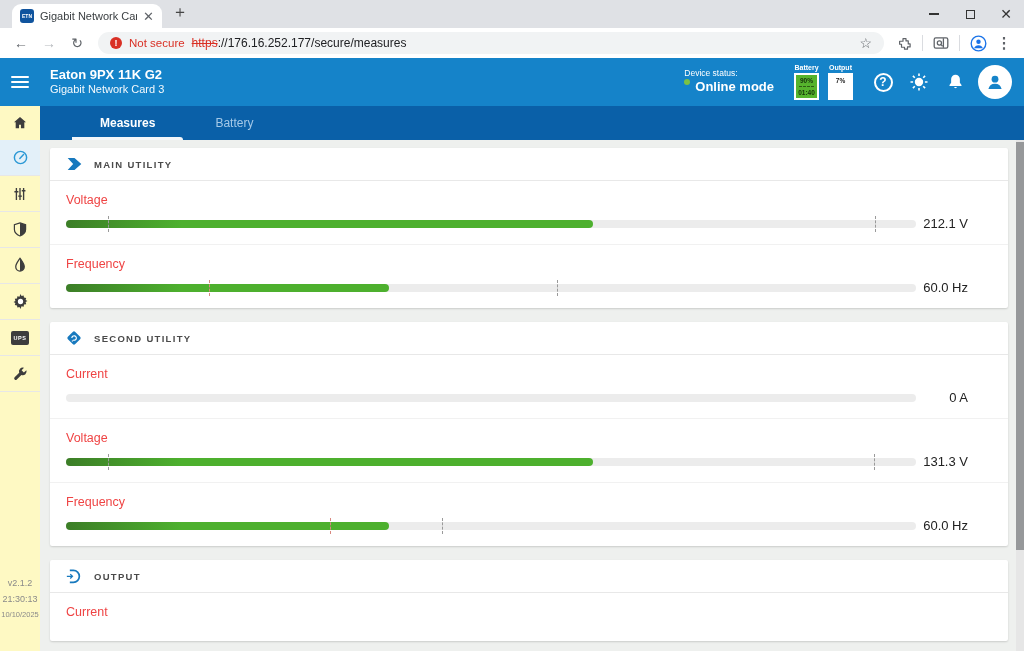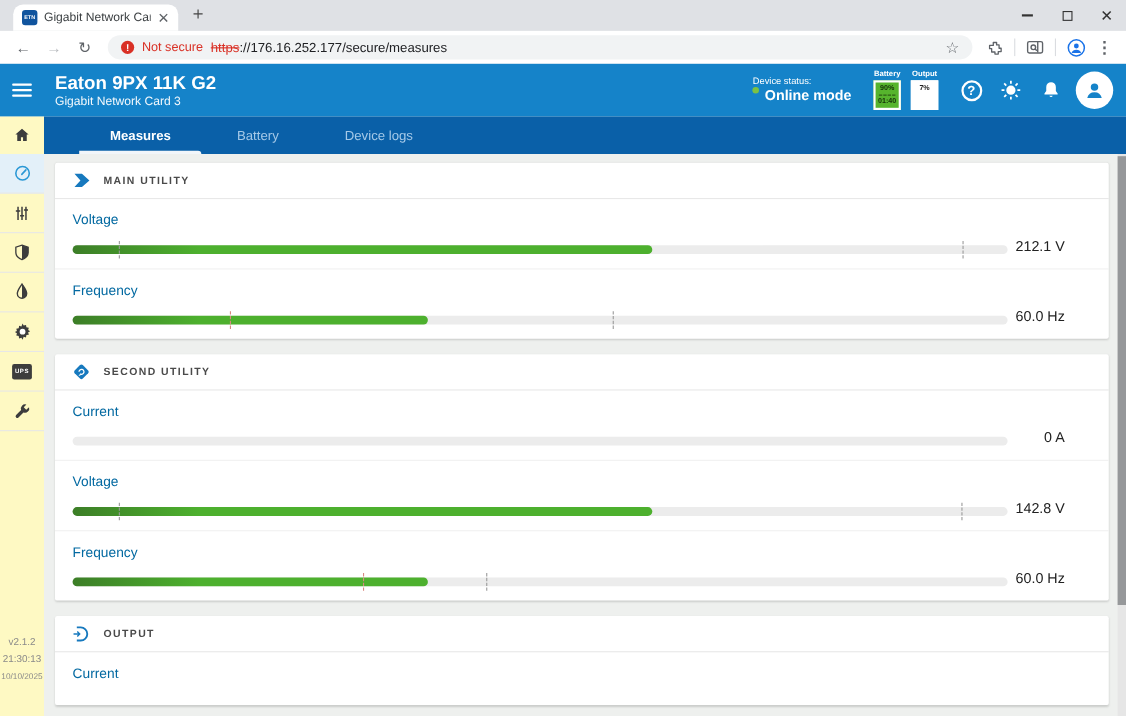--- a/index.html
+++ b/index.html
@@ -26,21 +26,21 @@
   .url .https{color:#d93025;text-decoration:line-through}
   .omni-star{margin-left:auto;font-size:14px;color:#5f6368}
   .tb-sep{width:1px;height:16px;background:#dadce0;margin:0 4px}
   .tb-ic{width:24px;display:flex;align-items:center;justify-content:center;color:#5f6368}
   .kebab{font-size:15px;font-weight:bold;color:#5f6368;letter-spacing:0}
   
   .app-header{height:48px;background:#1583c9;display:flex;align-items:center;color:#fff}
   .burger{width:40px;height:48px;display:flex;flex-direction:column;align-items:center;justify-content:center;gap:3px;flex:none}
   .burger i{display:block;width:18px;height:2px;background:#fff;border-radius:1px}
   .app-titles{margin-left:10px;line-height:1.25}
-  .app-title{font-size:17px;font-weight:bold}
+  .app-title{font-size:13px;font-weight:bold}
   .app-subtitle{font-size:11px;opacity:.95}
   .status{margin-left:auto;line-height:1.3;margin-right:20px}
   .status-label{font-size:8.5px}
   .status-line{display:flex;align-items:flex-start;gap:5px}
   .status-dot{width:6px;height:6px;border-radius:50%;background:#7cc143}
   .status-value{font-size:13px;font-weight:bold}
   .gauge{display:flex;flex-direction:column;align-items:center;margin-right:9px;flex:none}
   .gauge-label{font-size:7px;font-weight:bold;margin-bottom:2px}
   .gauge-box{width:25px;height:27px;border:2px solid #fff;display:flex;flex-direction:column;align-items:center;font-size:6.5px;font-weight:bold;color:#16320b;padding-top:2px;gap:2px}
   .gauge-box.batt{background:#56b42d;justify-content:space-between;padding-bottom:2px}
@@ -66,22 +66,22 @@
   .content{flex:1;padding:8px 0 17px 0;overflow:hidden}
   .scrollbar{position:absolute;right:0;top:34px;bottom:0;width:8px;background:#e6e6e6}
   .scroll-thumb{position:absolute;top:2px;left:0;width:8px;height:408px;background:#96989a}
   
   .card{background:#fff;border-radius:2px;box-shadow:0 1px 2px rgba(0,0,0,.15);margin:0 16px 14px 10px}
   .card-head{display:flex;align-items:center;gap:11px;height:33px;padding:0 15px;border-bottom:1px solid #e8e8e8}
   .card-title{font-size:9.5px;font-weight:bold;color:#4a4a4a;letter-spacing:1.3px}
   .sec-icon{width:18px;height:18px;display:flex;align-items:center;justify-content:center}
   .row{padding:12px 16px 13px}
   .row + .row{border-top:1px solid #f1f1f1}
-  .row-label{font-size:12.5px;color:#0369a1;margin-bottom:8px;line-height:15px}
-  .bar-line{display:flex;align-items:flex-end}
+  .row-label{font-size:12.5px;color:#ef4444;margin-bottom:8px;line-height:15px}
+  .bar-line{display:flex;align-items:center}
   .track{flex:1;height:8px;border-radius:4px;background:#ececec;position:relative}
   .fill{position:absolute;left:0;top:0;bottom:0;border-radius:4px}
   .fill.green{background:linear-gradient(90deg,#3c7e27,#4db02e 115px)}
   .marker{position:absolute;top:-4px;height:16px;width:0;border-left:1px dashed #9a9a9a}
   .value{width:76px;flex:none;text-align:right;padding-right:24px;font-size:13px;color:#222}
 </style>
 </head>
 <body>
 
 <div class="tabstrip">
@@ -252,21 +252,20 @@
       <div class="side-version">
         <div>v2.1.2</div>
         <div>21:30:13</div>
         <div class="vdate">10/10/2025</div>
       </div>
     </div>
   <div class="right-col">
     <div class="tab-nav">
         <div class="nav-tab active">Measures</div>
         <div class="nav-tab">Battery</div>
-        <div class="nav-tab">Device logs</div>
       </div>
     <div class="content">
         <div class="card">
           <div class="card-head">
             <span class="sec-icon">
               <svg width="17" height="16" viewBox="0 0 20 18">
                 <path d="M2 2h8l8 7-8 7H2l6.4-7z" fill="#1779be"></path>
               </svg>
             </span>
             <span class="card-title">MAIN UTILITY</span>
@@ -313,21 +312,21 @@
             </div>
           </div>
           <div class="row">
             <div class="row-label">Voltage</div>
             <div class="bar-line">
               <div class="track">
                 <div class="fill green" style="width: 62%;"></div>
                 <div class="marker" style="left: 4.9%; border-left-color: rgb(154, 154, 154);"></div>
                 <div class="marker" style="left: 95%; border-left-color: rgb(154, 154, 154);"></div>
               </div>
-              <div class="value">142.8 V</div>
+              <div class="value">131.3 V</div>
             </div>
           </div>
           <div class="row">
             <div class="row-label">Frequency</div>
             <div class="bar-line">
               <div class="track">
                 <div class="fill green" style="width: 38%;"></div>
                 <div class="marker" style="left: 31.1%; border-left-color: rgb(217, 136, 128);"></div>
                 <div class="marker" style="left: 44.2%; border-left-color: rgb(154, 154, 154);"></div>
               </div>

